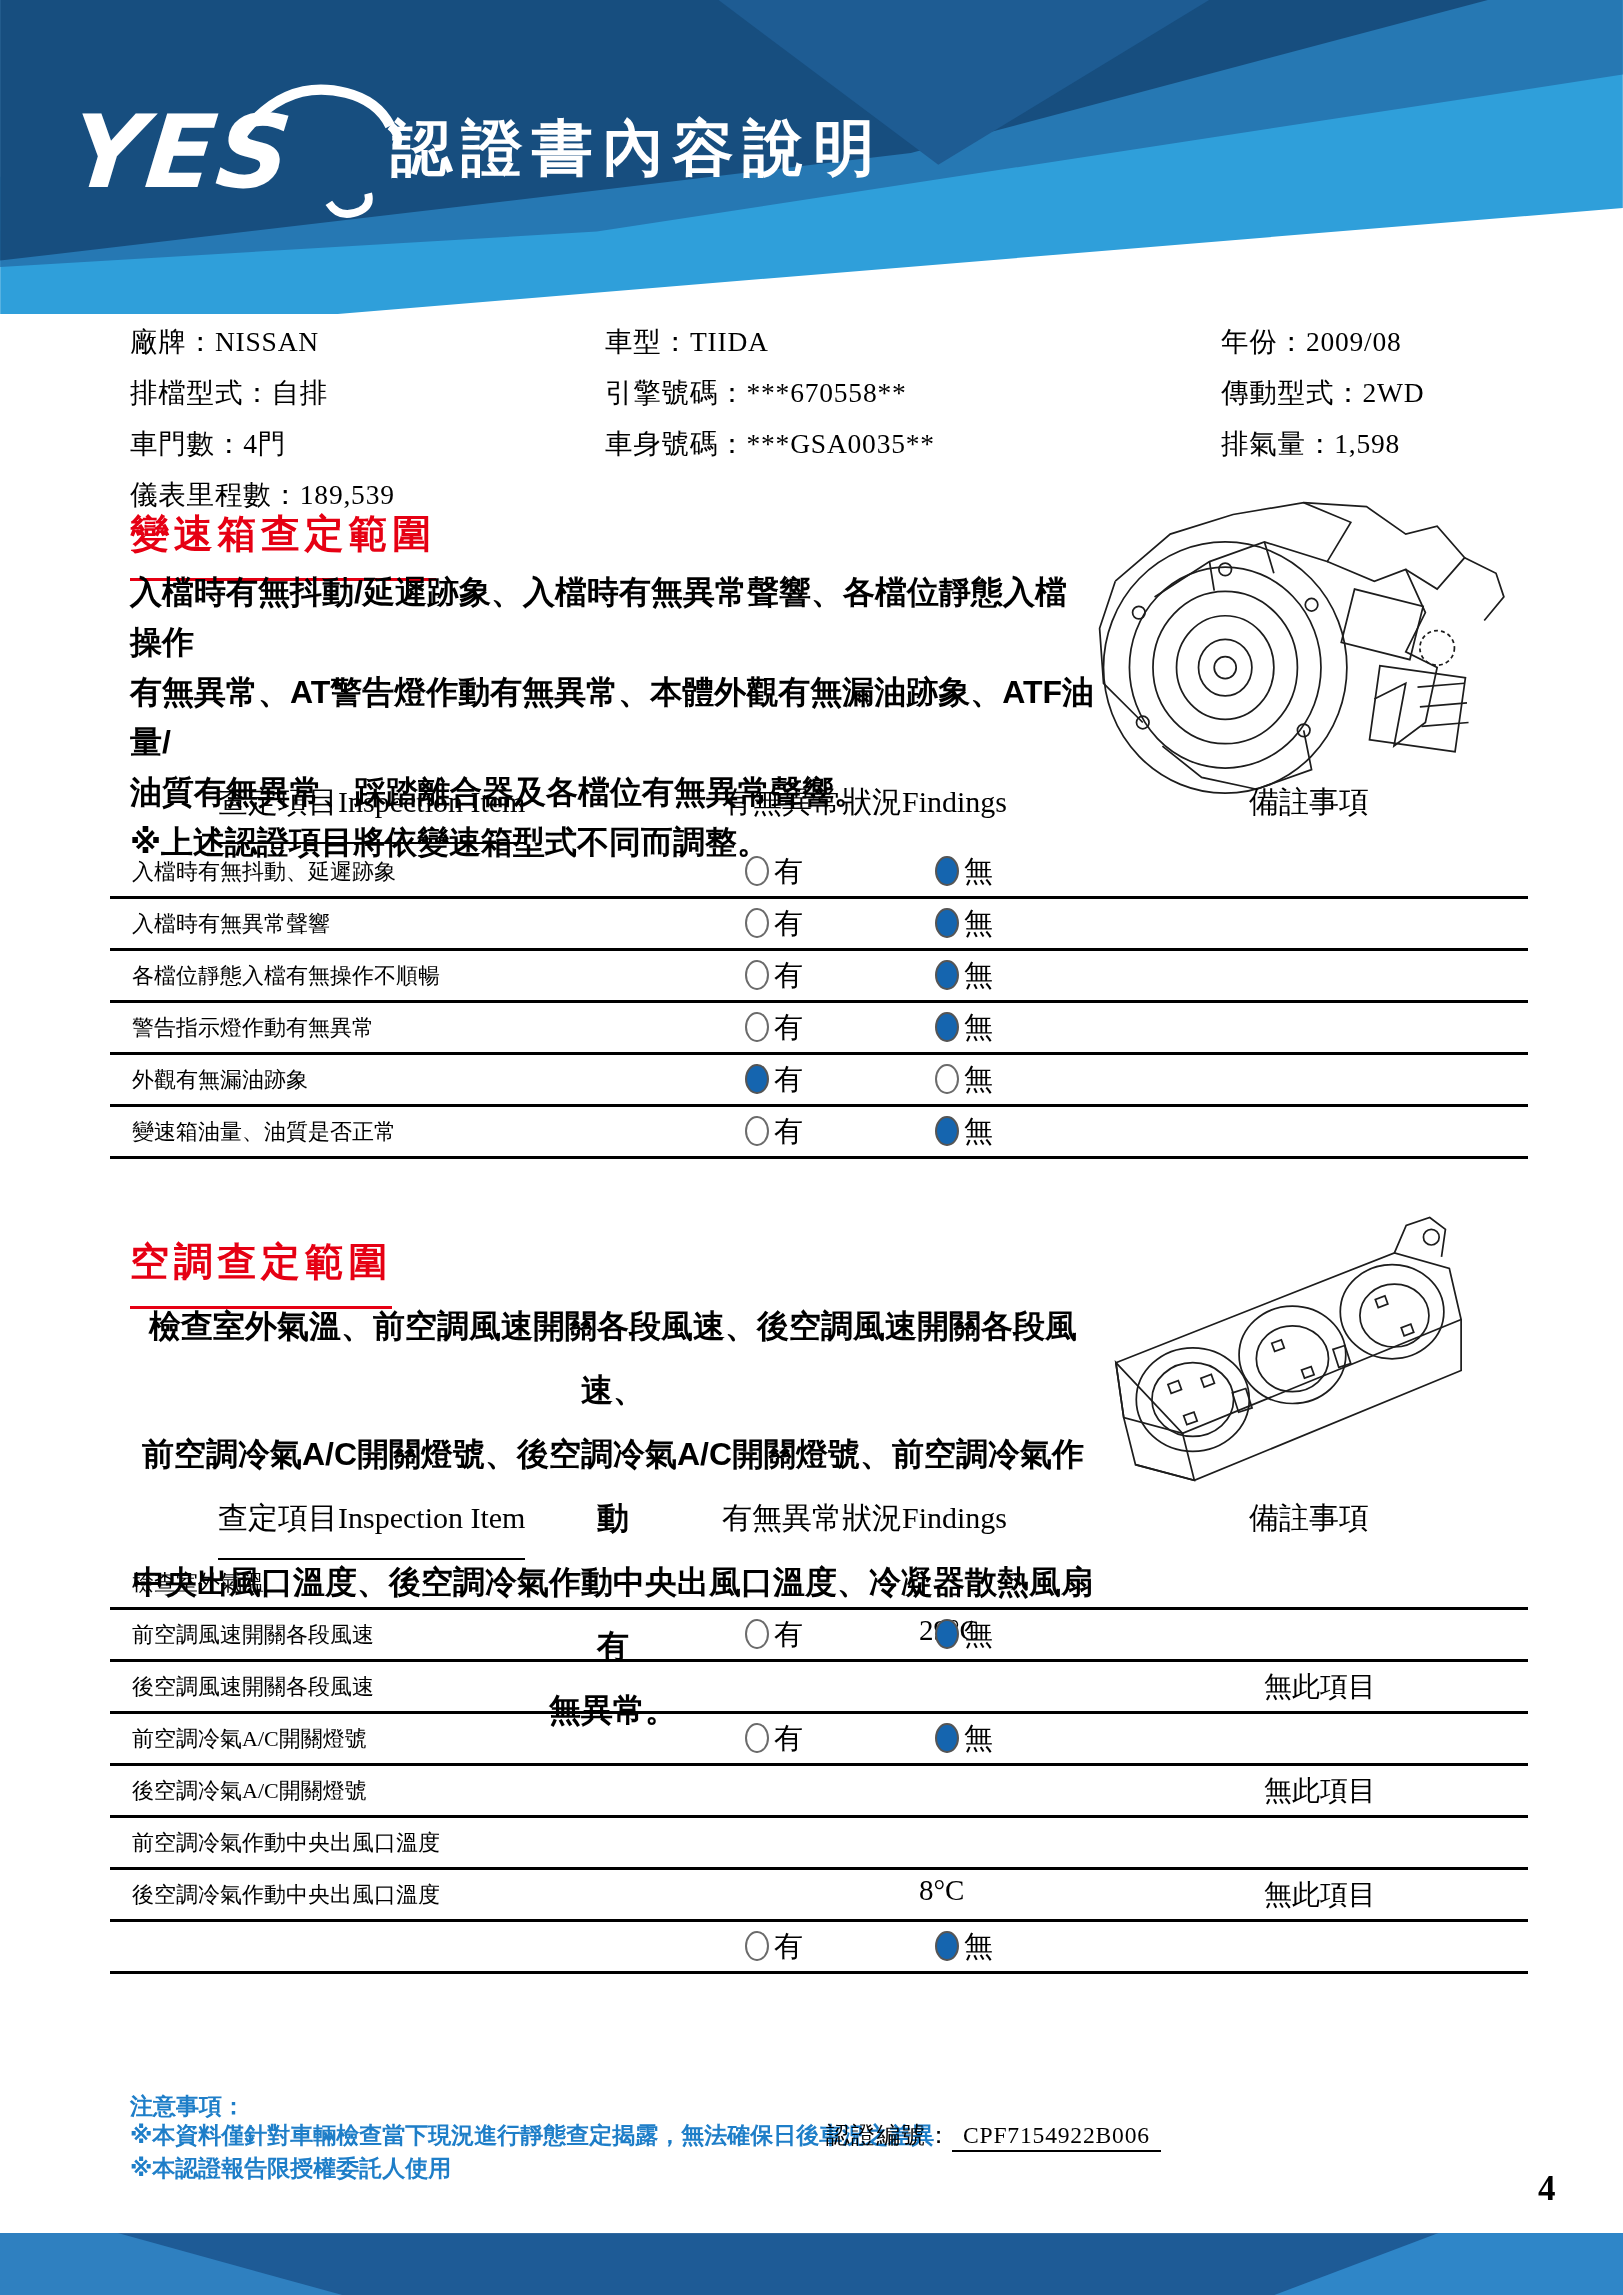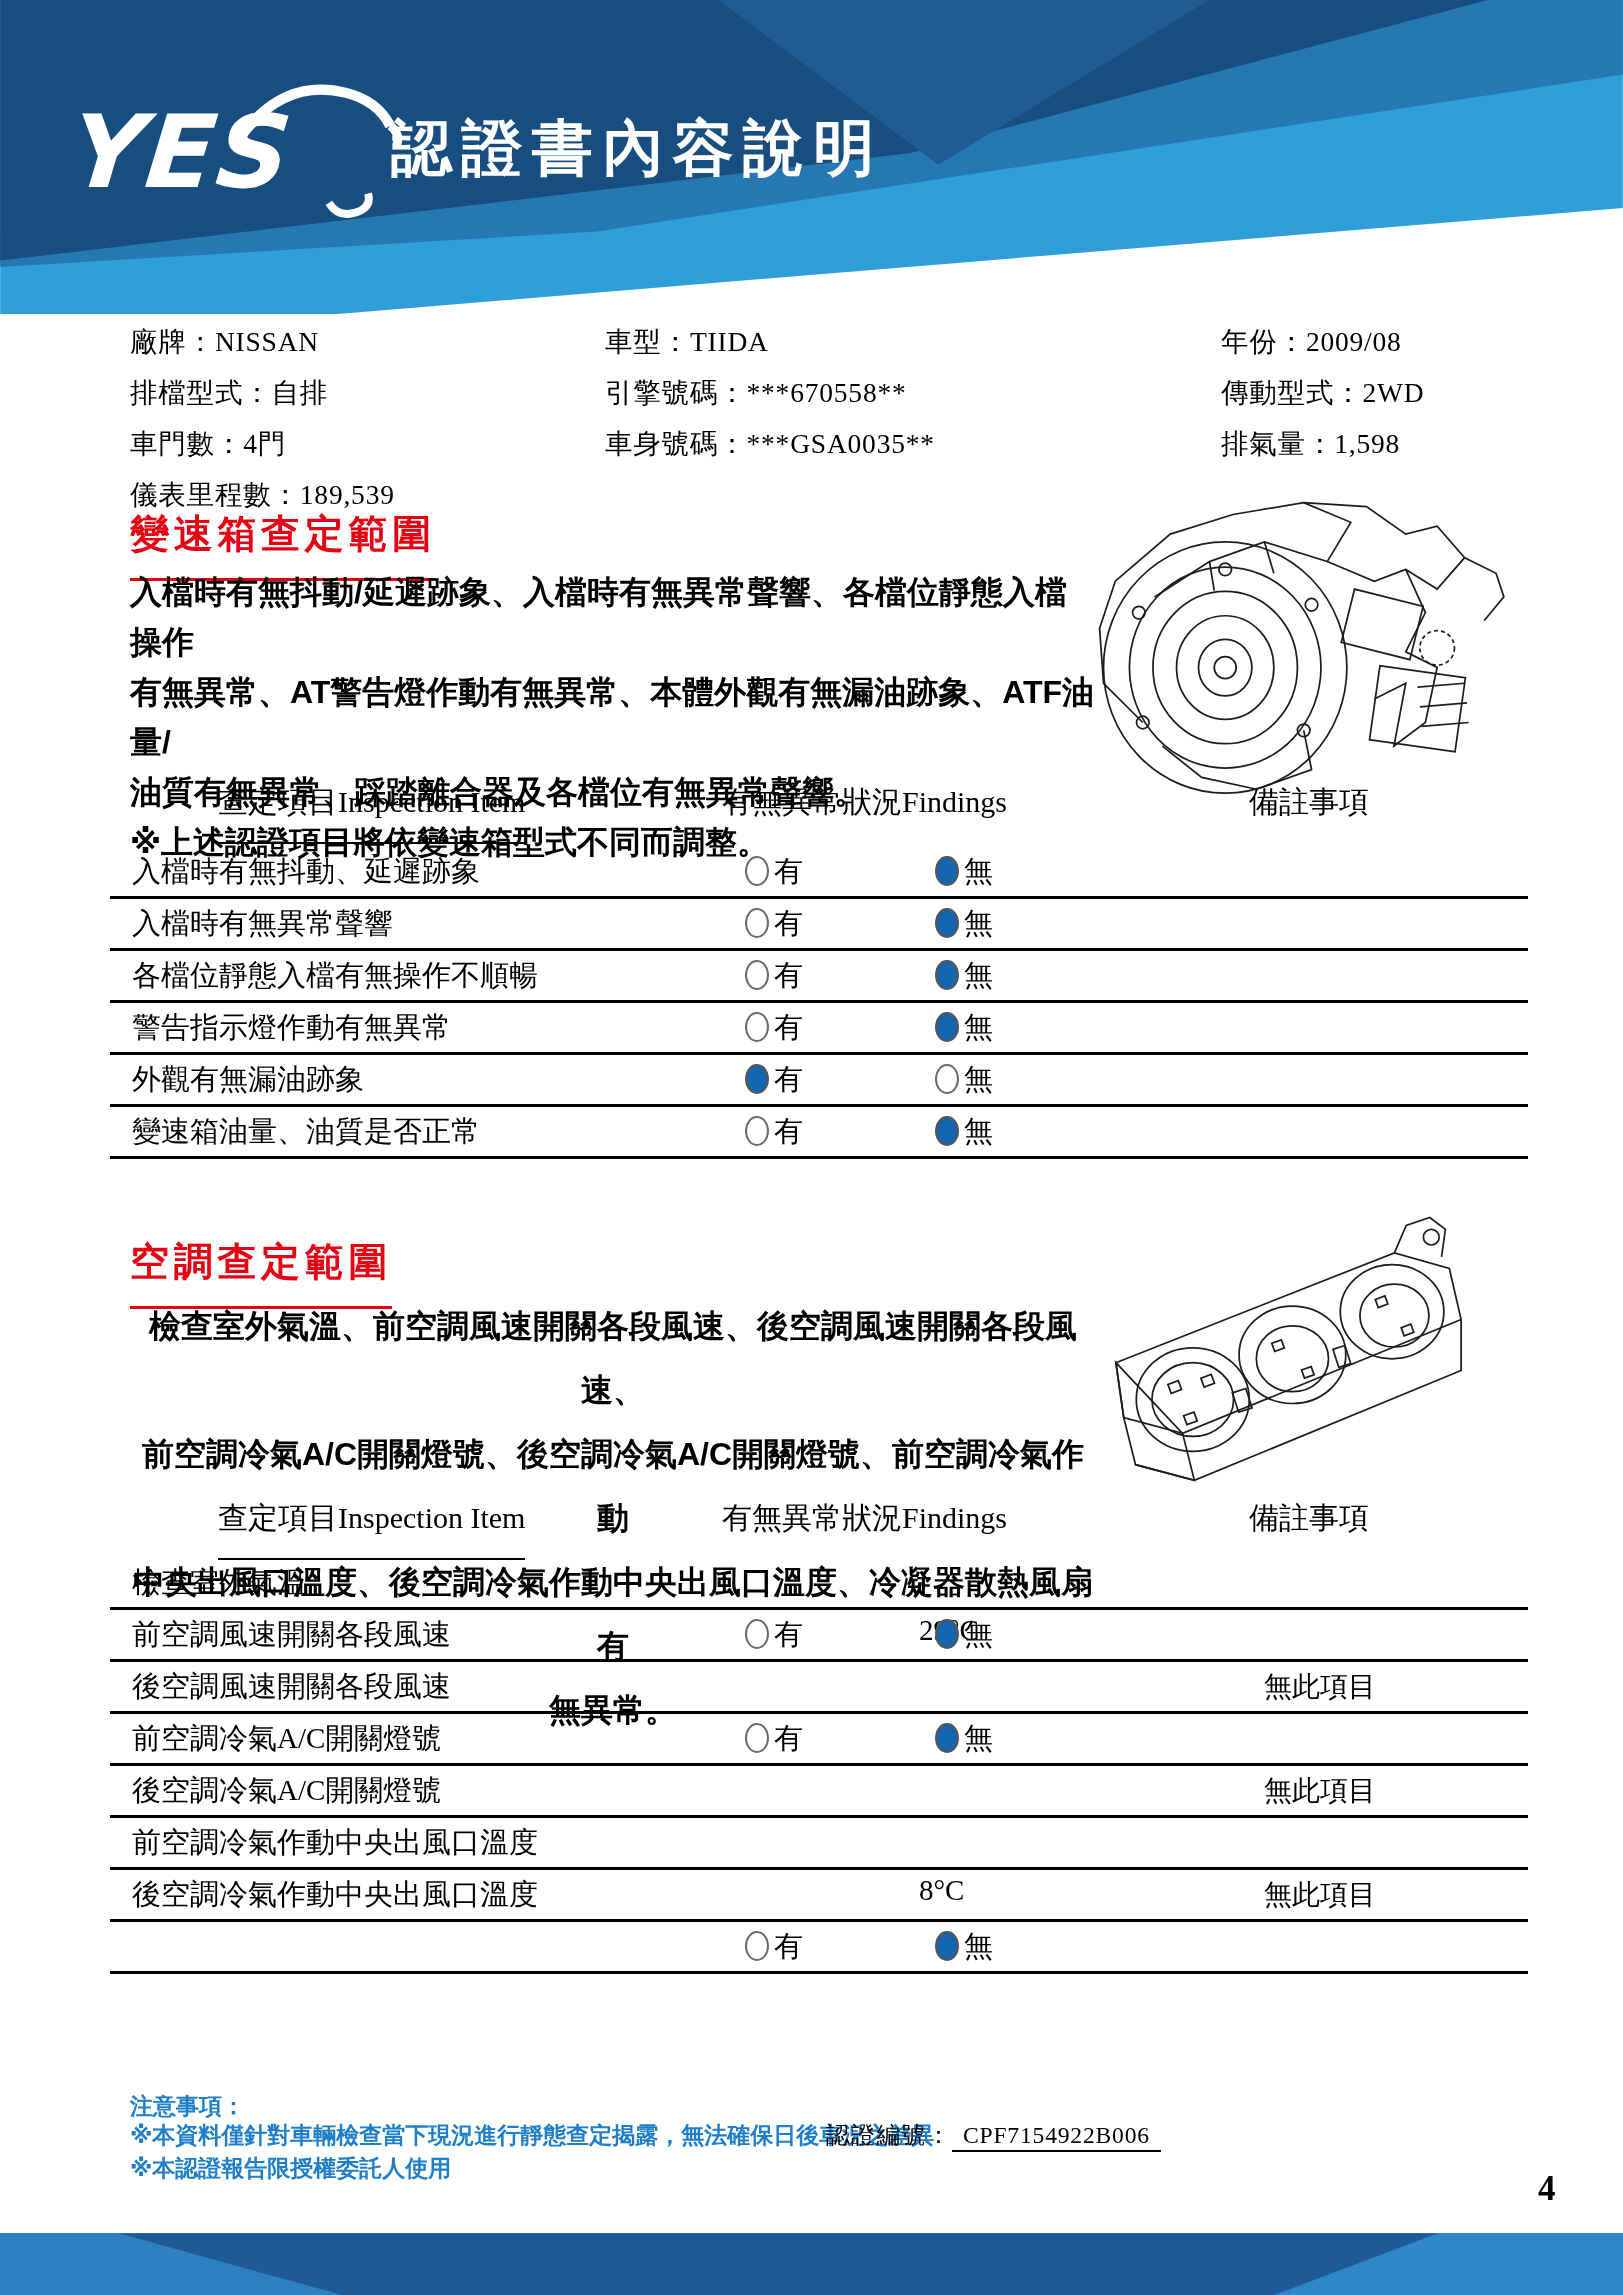--- a/index.html
+++ b/index.html
@@ -28,21 +28,21 @@
   .desc-trans{line-height:50px;}
   .desc-ac{line-height:64px;text-align:center;}
 
   
   .th{position:absolute;font-size:30px;white-space:nowrap;}
   .th-item{border-bottom:2.4px solid #000;padding-bottom:19px;}
 
   
   .tbl{position:absolute;left:110px;width:1418px;}
   .trow{position:relative;height:49px;border-bottom:3.9px solid #000;}
-  .trow .item{position:absolute;left:22px;top:0;font-size:29px;line-height:49px;white-space:nowrap;}
+  .trow .item{position:absolute;left:22px;top:0;font-size:22px;line-height:49px;white-space:nowrap;}
   .radio{position:absolute;top:8.6px;width:23.6px;height:30px;border:2.4px solid #6b6b6b;
          border-radius:50%;background:#fff;box-sizing:border-box;}
   .radio.sel{background:#1565AF;border-color:#555;}
   .r-yes{left:635px;}
   .r-no{left:825px;}
   .rlabel{position:absolute;top:0;font-size:29px;line-height:49px;}
   .l-yes{left:664px;}
   .l-no{left:854px;}
   .finding-text{position:absolute;left:809px;top:0;font-size:29px;line-height:49px;margin-top:48px;}
   .note-text{position:absolute;left:1154px;top:0;font-size:28px;line-height:49px;}

